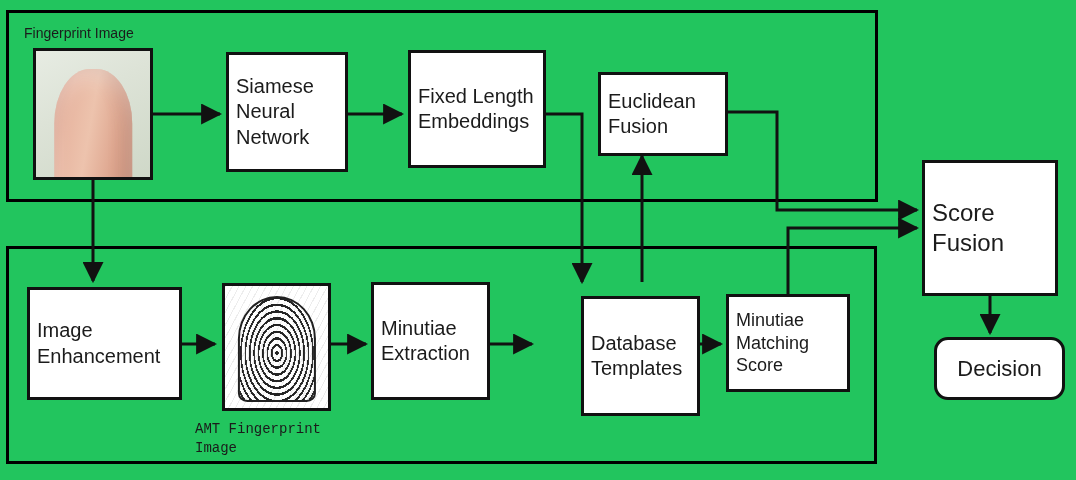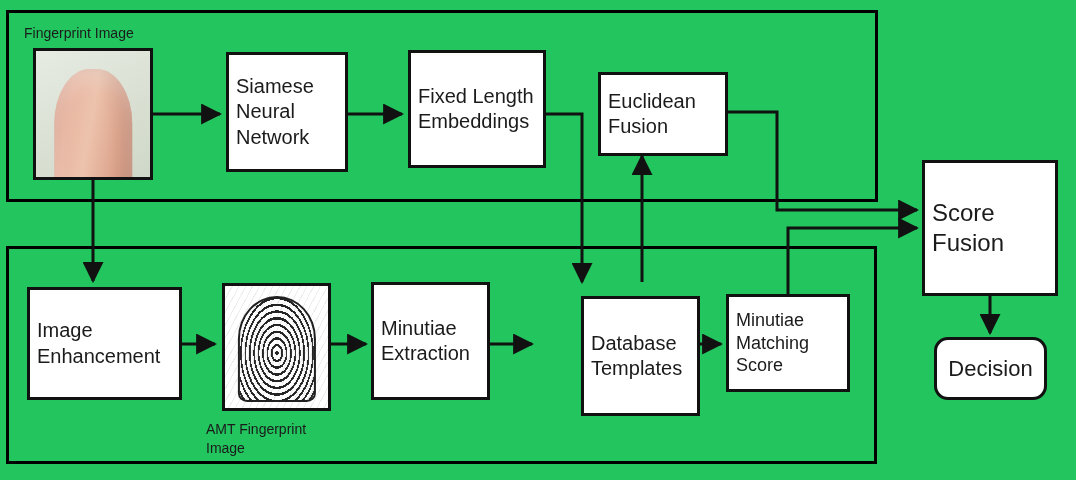--- a/index.html
+++ b/index.html
@@ -75,21 +75,21 @@
       <path d="M680,344 L721,344" marker-end="url(#ah)"></path>
 
       <path d="M788,294 L788,228 L917,228" marker-end="url(#ah)"></path>
 
       <path d="M990,296 L990,333" marker-end="url(#ah)"></path>
     </g>
   </svg>
 
   <div class="caption" style="left:24px;top:24px;">Fingerprint Image</div>
 
-  <div class="caption" style="left:206px;top:420px;">AMT Fingerprint
+  <div class="caption" style="left:195px;top:420px;font-family:Liberation Mono, monospace;">AMT Fingerprint
 Image</div>
 
   <div class="photo" style="left:33px;top:48px;width:120px;height:132px;">
     <div class="bg"></div>
     <div class="finger"></div>
   </div>
 
   <div class="amt" style="left:222px;top:283px;width:109px;height:128px;">
     <div class="ridge"></div>
     <div class="speck"></div>
@@ -109,21 +109,21 @@
   <div class="node" style="left:598px;top:72px;width:130px;height:84px;">
     <span class="txt">Euclidean
 Fusion</span>
   </div>
 
   <div class="node" style="left:922px;top:160px;width:136px;height:136px;">
     <span class="txt" style="font-size:24px;">Score
 Fusion</span>
   </div>
 
-  <div class="node rounded center" style="left:934px;top:337px;width:113px;height:63px;">
+  <div class="node rounded center" style="left:934px;top:337px;width:131px;height:63px;">
     <span class="txt" style="font-size:22px;">Decision</span>
   </div>
 
   <div class="node" style="left:27px;top:287px;width:155px;height:113px;">
     <span class="txt">Image
 Enhancement</span>
   </div>
 
   <div class="node" style="left:371px;top:282px;width:119px;height:118px;">
     <span class="txt">Minutiae

